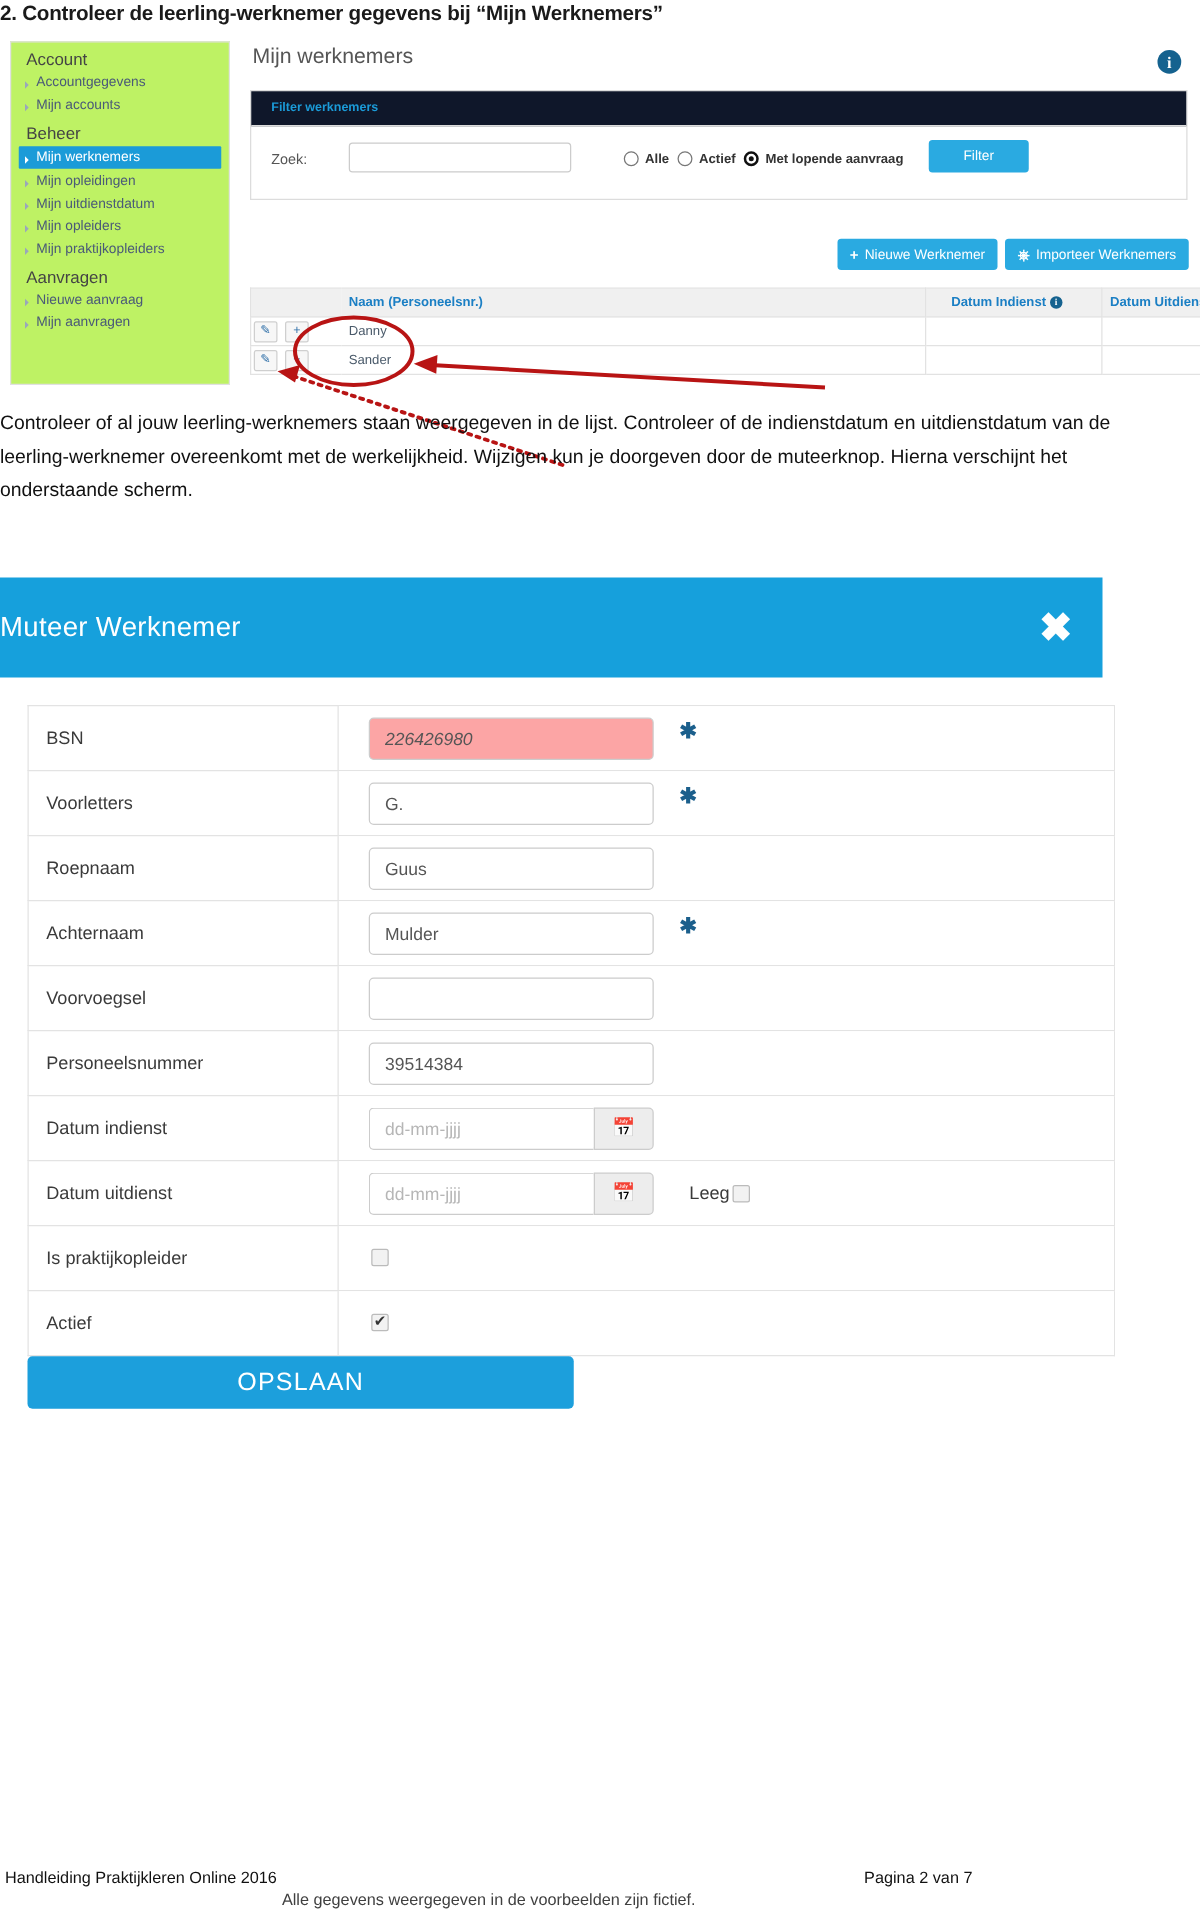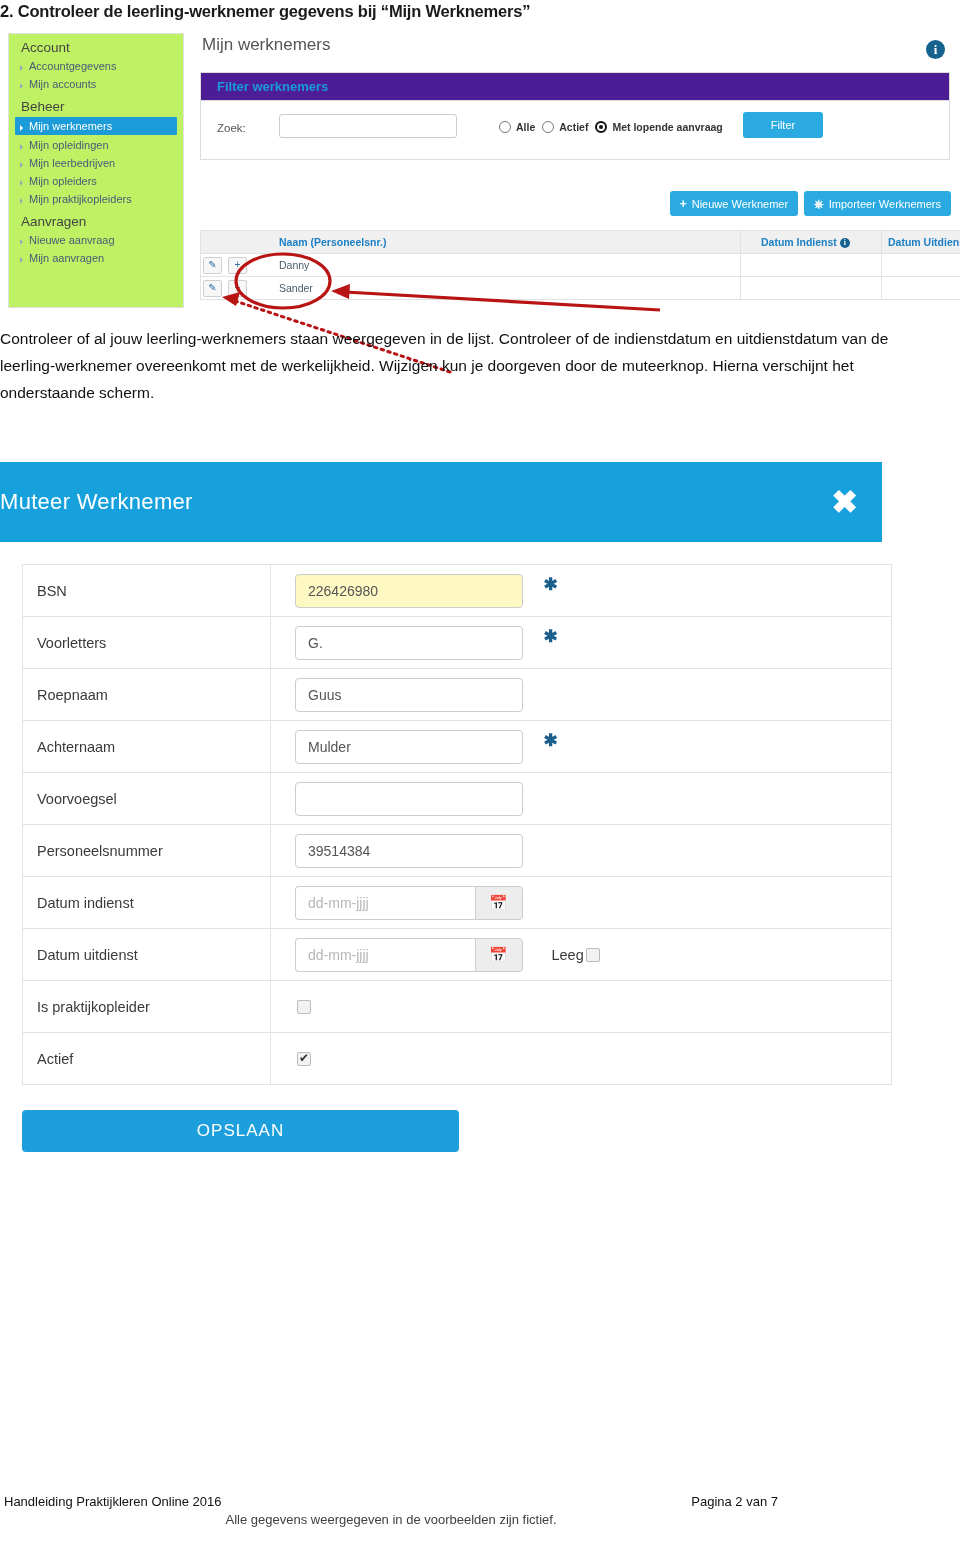--- a/index.html
+++ b/index.html
@@ -103,24 +103,24 @@
   .filter-box {
     position: absolute;
     left: 4px; top: 39px;
     width: 750px; height: 88px;
     border: 1px solid #dcdcdc;
     background: #fff;
     box-sizing: border-box;
   }
   .filter-head {
     height: 27px;
-    background: #4c1d95;
+    background: #0f172a;
     border-bottom: 1px solid #dcdcdc;
     color: #1b9bd8;
-    font-size: 13px;
+    font-size: 10px;
     font-weight: bold;
     line-height: 27px;
     padding-left: 16px;
   }
   .filter-body {
     position: relative;
     height: 59px;
   }
   .zoek-label {
     position: absolute;
@@ -343,21 +343,21 @@
     width: 228px; height: 34px;
     border: 1px solid #ccc;
     border-radius: 4px;
     background: #fff;
     font-size: 14px;
     color: #555;
     padding-left: 12px;
     box-sizing: border-box;
     font-family: "Liberation Sans", sans-serif;
   }
-  .fin.readonly { background: #fef9c3; color: #555; }
+  .fin.readonly { background: #fca5a5; color: #555; font-style: italic; }
   .fin::placeholder { color: #b6b6b6; }
   .req {
     display: inline-block;
     margin-left: 16px;
     color: #1b5f8c;
     font-size: 17px;
     vertical-align: 6px;
     font-weight: bold;
   }
   .date-wrap {
@@ -404,28 +404,27 @@
   }
   .cbx.checked::after {
     content: "\2714";
     position: absolute;
     left: 1px; top: -2px;
     font-size: 12px;
     color: #333;
     line-height: 14px;
   }
   .btn-opslaan {
-    margin-top: 25px;
     margin-left: 0;
     width: 437px; height: 42px;
     background: #1c9fdc;
     color: #fff;
     border: none;
     border-radius: 4px;
-    font-size: 17px;
+    font-size: 20px;
     letter-spacing: 1px;
     cursor: pointer;
     font-family: "Liberation Sans", sans-serif;
   }
 
   
   .footer {
     position: absolute;
     left: 0; bottom: 16px;
     width: 782px;
@@ -452,21 +451,21 @@
 <div class="shot1">
 
   <div class="side-panel">
     <div class="side-head">Account</div>
     <div class="side-item">Accountgegevens</div>
     <div class="side-item">Mijn accounts</div>
 
     <div class="side-head">Beheer</div>
     <div class="side-item active">Mijn werknemers</div>
     <div class="side-item">Mijn opleidingen</div>
-    <div class="side-item">Mijn leerbedrijven</div>
+    <div class="side-item">Mijn uitdienstdatum</div>
     <div class="side-item">Mijn opleiders</div>
     <div class="side-item">Mijn praktijkopleiders</div>
 
     <div class="side-head">Aanvragen</div>
     <div class="side-item">Nieuwe aanvraag</div>
     <div class="side-item">Mijn aanvragen</div>
   </div>
 
   <div class="main-panel">
     <div class="main-title">Mijn werknemers</div>

